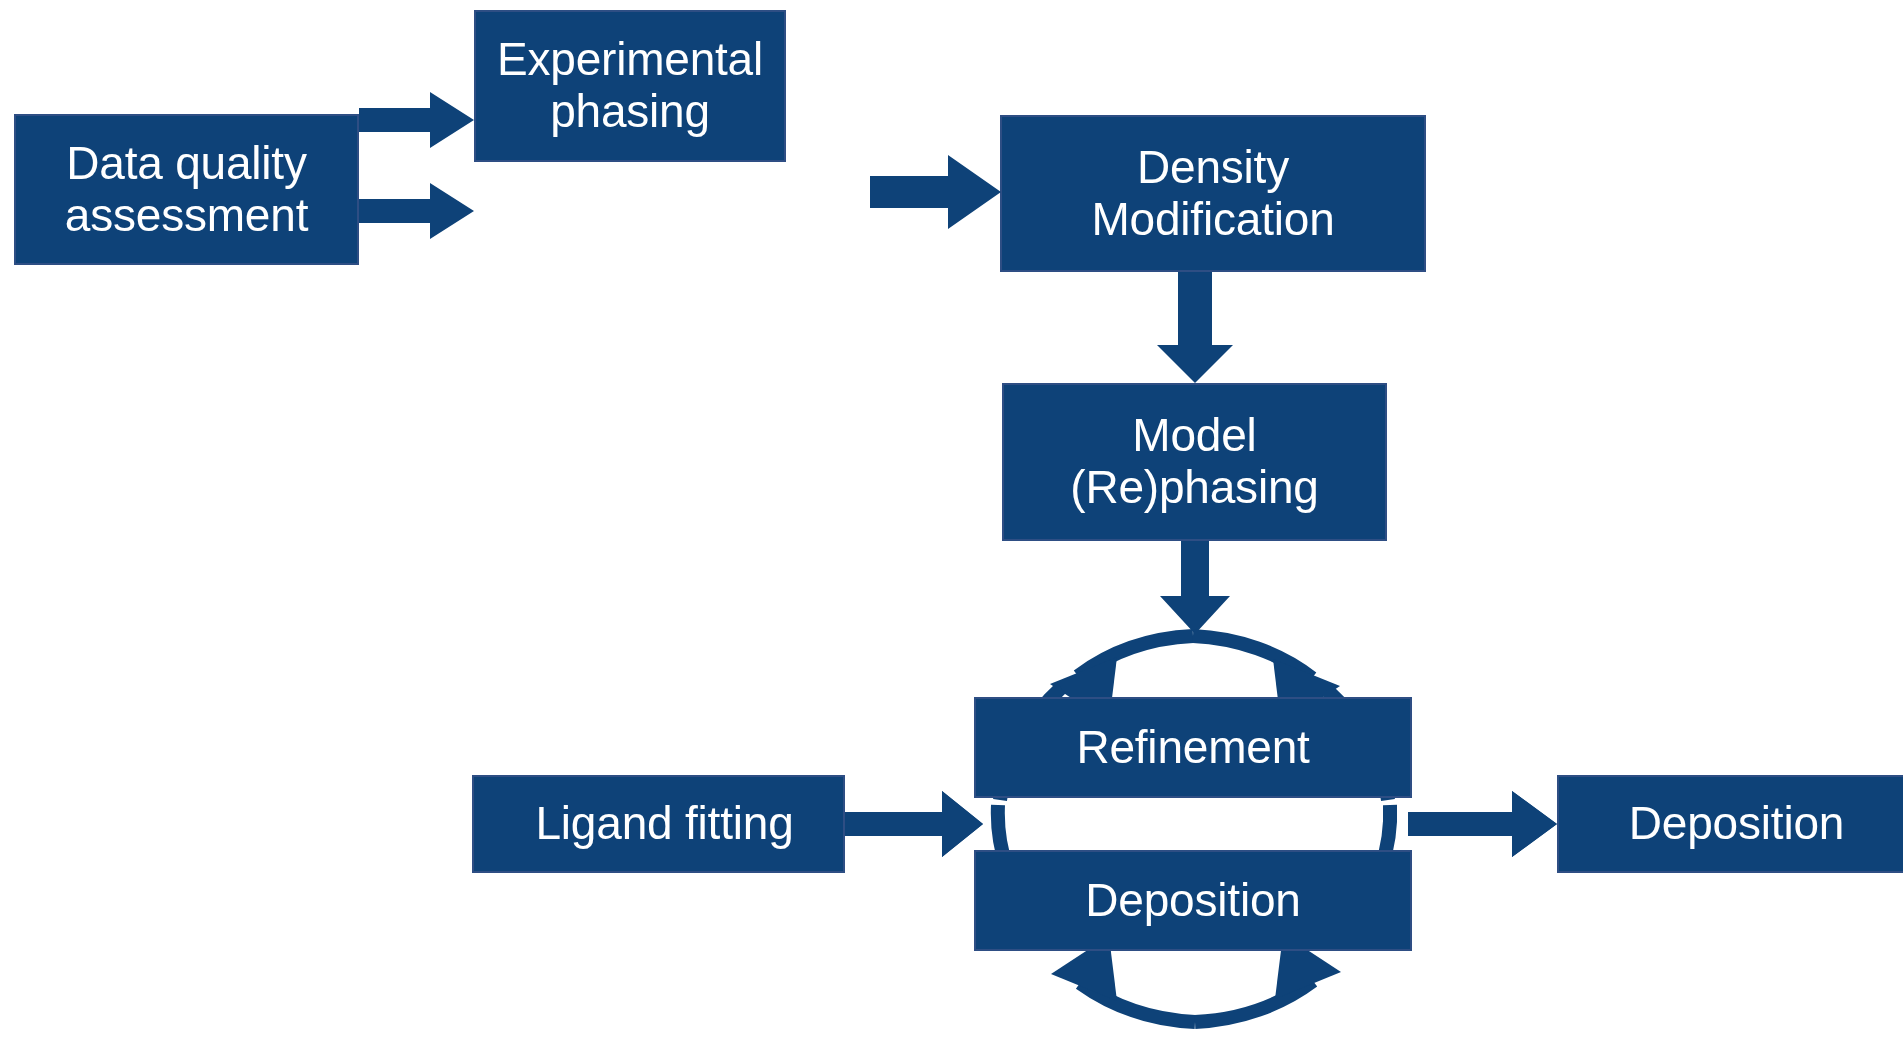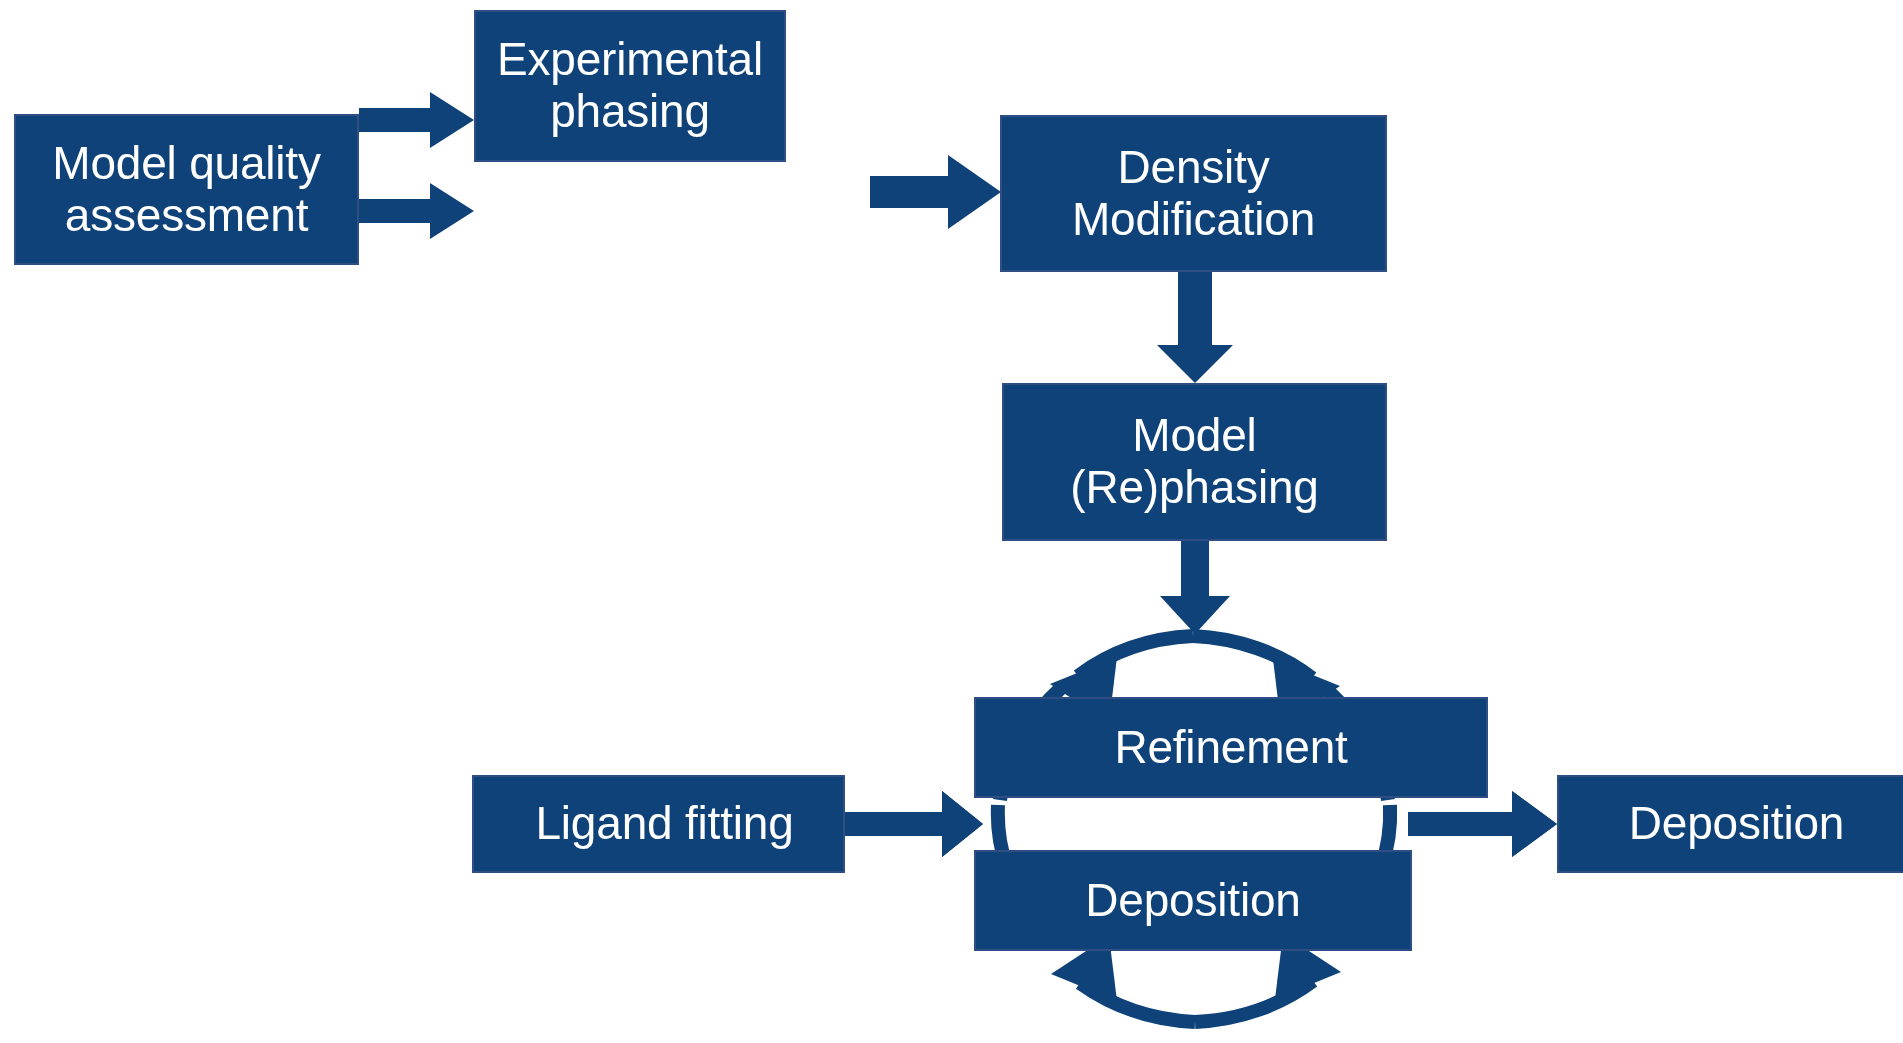--- a/index.html
+++ b/index.html
@@ -106,34 +106,34 @@
 
     <g>
       <path fill="#0E4278" d="M845,812 L942,812 L942,791 L983,824 L942,857 L942,836 L845,836 Z"></path>
     </g>
 
     <g>
       <path fill="#0E4278" d="M1408,812 L1512,812 L1512,791 L1557,824 L1512,857 L1512,836 L1408,836 Z"></path>
     </g>
   </svg>
 
-  <div class="node" style="left:14px;  top:114px; width:345px; height:151px; font-size:46px;">Model quality
+  <div class="node" style="left:14px;  top:114px; width:345px; height:151px; font-size:46px;">Data quality
 assessment</div>
 
   <div class="node" style="left:474px; top:10px;  width:312px; height:152px; font-size:46px;">Experimental
 phasing</div>
 
 
-  <div class="node" style="left:1000px; top:115px; width:387px; height:157px; font-size:46px;">Density
+  <div class="node" style="left:1000px; top:115px; width:426px; height:157px; font-size:46px;">Density
 Modification</div>
 
   <div class="node" style="left:1002px; top:383px; width:385px; height:158px; font-size:46px;">Model
 (Re)phasing</div>
 
-  <div class="node cycle-node" style="left:974px; top:697px; width:514px; height:101px; font-size:46px;">Refinement</div>
+  <div class="node cycle-node" style="left:974px; top:697px; width:438px; height:101px; font-size:46px;">Refinement</div>
 
   <div class="node cycle-node" style="left:974px; top:850px; width:438px; height:101px; font-size:46px;">Deposition</div>
 
   <div class="node" style="left:472px; top:775px; width:373px; height:98px; font-size:46px;padding-left:12px;">Ligand fitting</div>
 
   <div class="node" style="left:1557px; top:775px; width:359px; height:98px; font-size:46px;">Deposition</div>
 
   <svg class="arrow-layer over" viewBox="0 0 1903 1043" width="1903" height="1043">
     <g>
       <path fill="#0E4278" d="M942,791 L983,824 L942,857 Z"></path>

